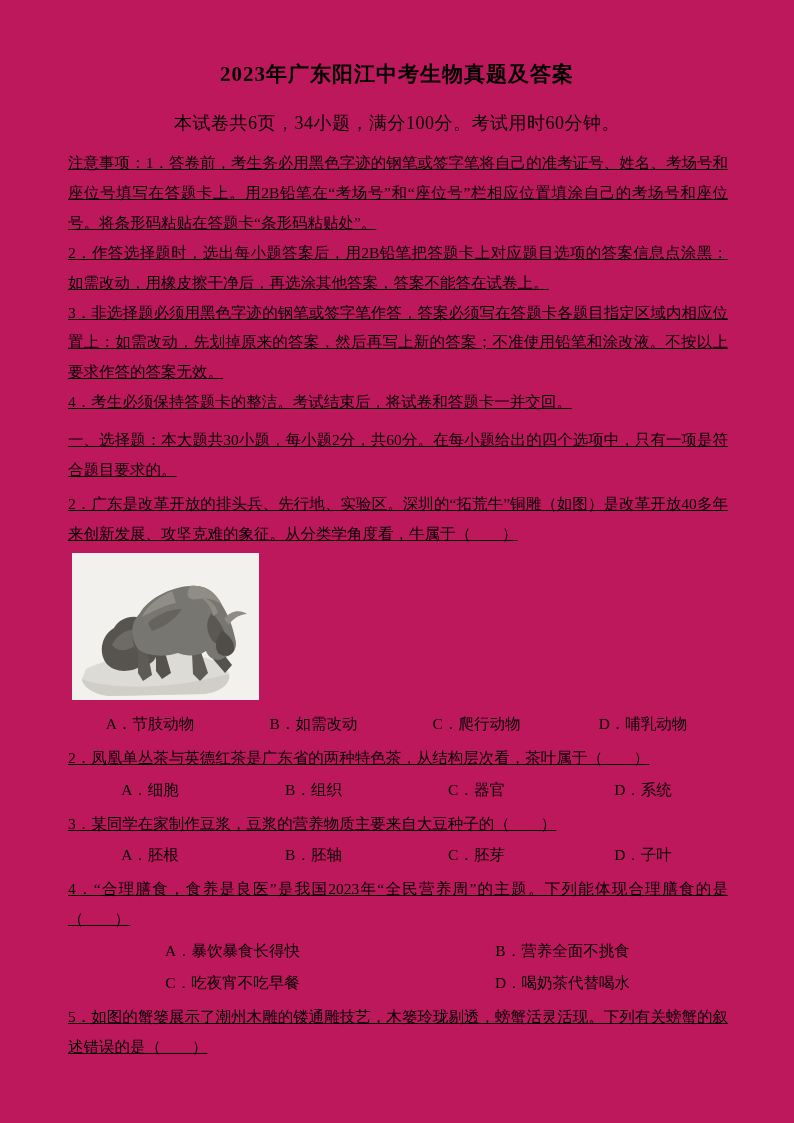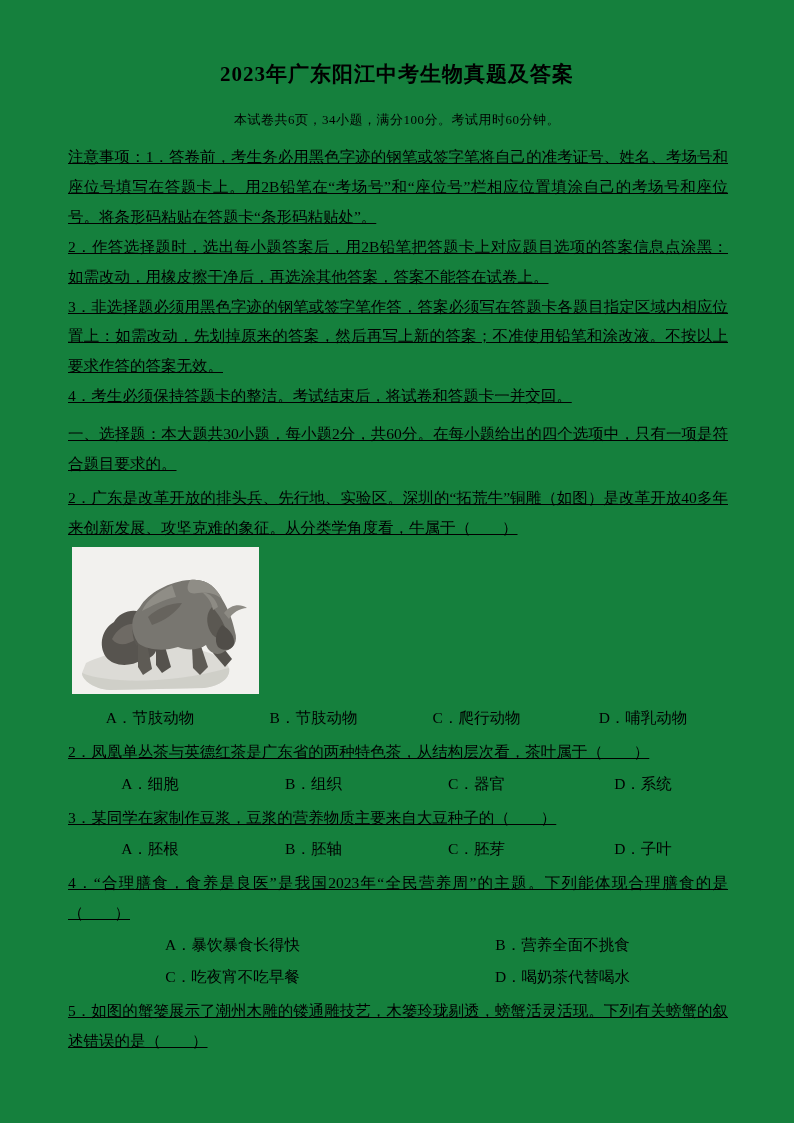--- a/index.html
+++ b/index.html
@@ -1,36 +1,36 @@
 <!DOCTYPE html>
 <html><head>
 <meta charset="utf-8">
 <style>
   html, body { margin: 0; padding: 0; background: #ffffff; }
   .page {
     position: relative;
     width: 794px;
     height: 1123px;
-    background: #15803d;
+    background: #be185d;
     overflow: hidden;
     color: #000;
     font-family: "Liberation Serif", "DejaVu Serif", serif;
   }
   .doc-title {
     margin: 0;
     padding-top: 60px;
     text-align: center;
     font-size: 21px;
     font-weight: 700;
     letter-spacing: 1px;
   }
   .doc-subtitle {
     margin-top: 23px;
     text-align: center;
-    font-size: 13px;
+    font-size: 18px;
     letter-spacing: 0.5px;
   }
   .content {
     margin: 13px 66px 0 68px;
     font-size: 15.5px;
     line-height: 29.9px;
     text-align: justify;
   }
   .content p { margin: 0; text-decoration: underline; }
   p.section-heading { margin-top: 8px; }
@@ -103,21 +103,21 @@
 
         <path d="M150,78 C158,82 163,90 162,97 C160,103 152,105 146,100 C142,94 144,84 150,78 Z" fill="#504d48"></path>
 
         <path d="M152,66 C158,58 168,56 175,61 C168,61 160,66 157,72 Z" fill="#8d8b84"></path>
         <path d="M146,60 C144,52 138,46 130,45 C136,50 140,56 141,63 Z" fill="#8d8b84"></path>
       </svg>
     </div>
 
     <div class="opts-4col">
       <span class="opt">A．节肢动物</span>
-      <span class="opt">B．节肢动物</span>
+      <span class="opt">B．如需改动</span>
       <span class="opt">C．爬行动物</span>
       <span class="opt">D．哺乳动物</span>
     </div>
 
     <p class="question">2．凤凰单丛茶与英德红茶是广东省的两种特色茶，从结构层次看，茶叶属于（　　）</p>
     <div class="opts-4col">
       <span class="opt">A．细胞</span>
       <span class="opt">B．组织</span>
       <span class="opt">C．器官</span>
       <span class="opt">D．系统</span>

